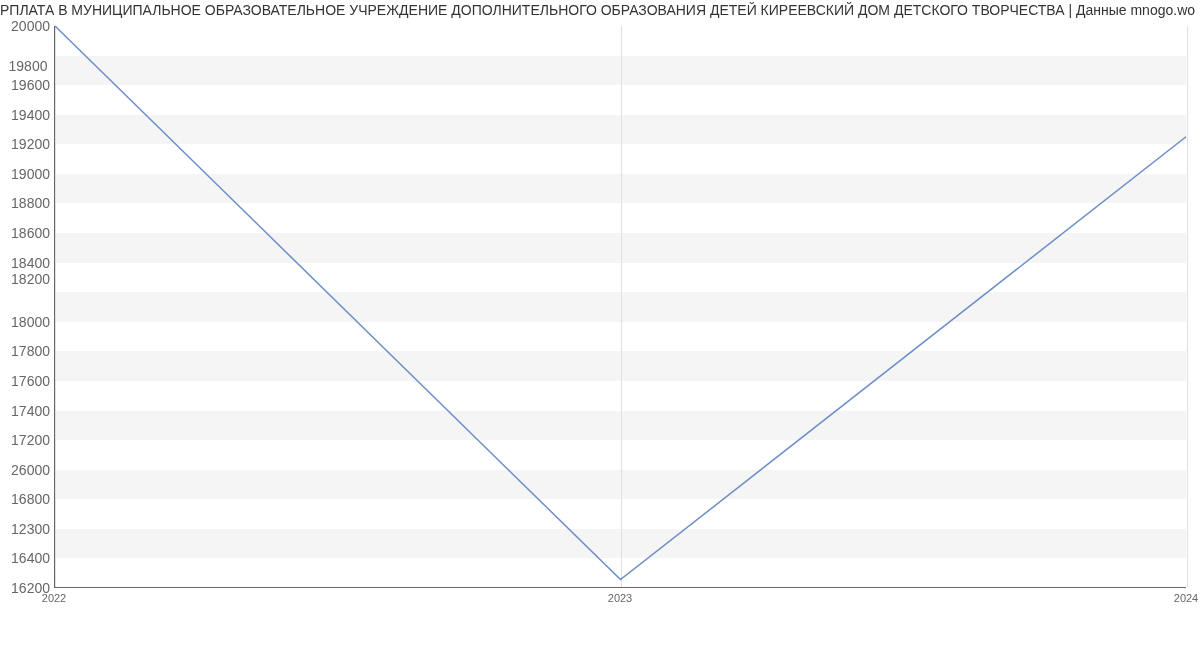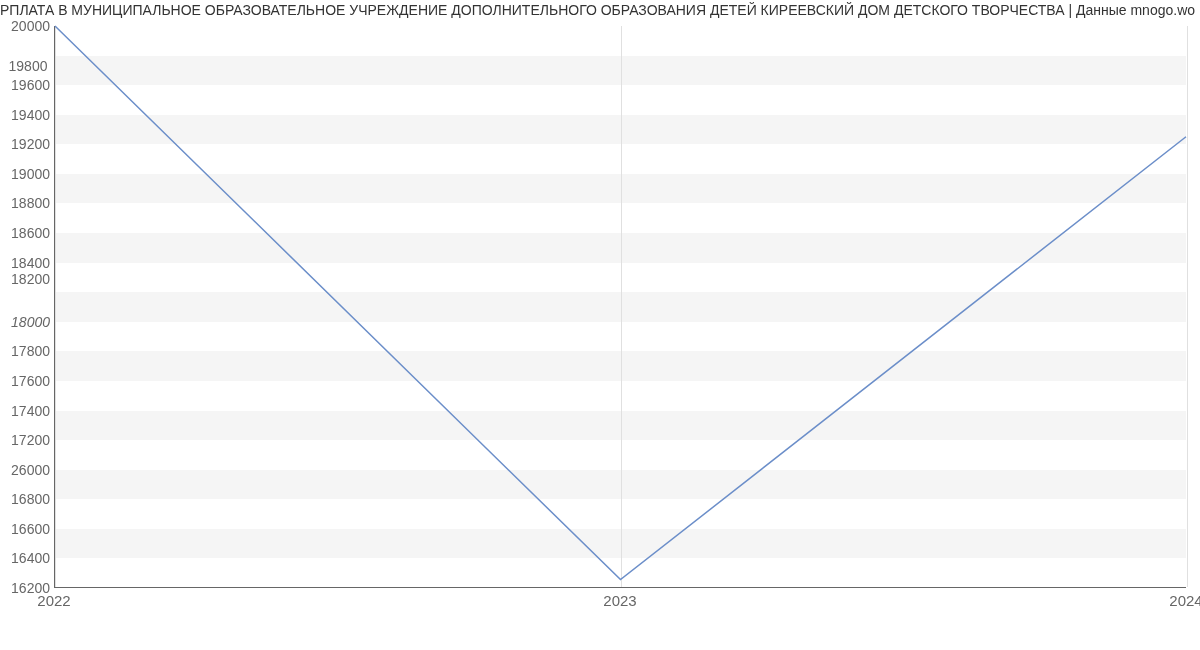--- a/index.html
+++ b/index.html
@@ -55,21 +55,21 @@
     right: 1150px;
     width: 44px;
     text-align: right;
     font-size: 14px;
     color: #666666;
     transform: translateY(-50%);
   }
   .xtick {
     position: absolute;
     top: 592px;
-    font-size: 15px;
+    font-size: 11px;
     color: #666666;
     transform: translateX(-50%);
   }
   svg.line {
     position: absolute;
     left: 0;
     top: 0;
     width: 100%;
     height: 100%;
     overflow: visible;
@@ -99,28 +99,28 @@
         <div class="grid-v" style="left: 1132px;"></div>
       </div>
     <svg class="line" viewBox="0 0 1132 562" preserveAspectRatio="none">
       <polyline id="series-path" fill="none" stroke="#6b8ec9" stroke-width="1.5" points="0,0 566,554.6052631578947 1132,110.9210526315789"></polyline>
     </svg>
   </div>
 
   <div id="yticks">
       <div class="ytick" style="top: 588px;">16200</div>
       <div class="ytick" style="top: 558.421px;">16400</div>
-      <div class="ytick" style="top: 528.842px;">16600</div>
+      <div class="ytick" style="top: 528.842px;">12300</div>
       <div class="ytick" style="top: 499.263px;">16800</div>
       <div class="ytick" style="top: 469.684px;">26000</div>
       <div class="ytick" style="top: 440.105px;">17200</div>
       <div class="ytick" style="top: 410.526px;">17400</div>
       <div class="ytick" style="top: 380.947px;">17600</div>
       <div class="ytick" style="top: 351.368px;">17800</div>
-      <div class="ytick" style="top: 321.789px; font-style: italic;">18000</div>
+      <div class="ytick" style="top: 321.789px;">18000</div>
       <div class="ytick" style="top: 279px;">18200</div>
       <div class="ytick" style="top: 262.632px;">18400</div>
       <div class="ytick" style="top: 233.053px;">18600</div>
       <div class="ytick" style="top: 203.474px;">18800</div>
       <div class="ytick" style="top: 173.895px;">19000</div>
       <div class="ytick" style="top: 144.316px;">19200</div>
       <div class="ytick" style="top: 114.737px;">19400</div>
       <div class="ytick" style="top: 85.1579px;">19600</div>
       <div class="ytick" style="top: 66px; text-align: center;">19800</div>
       <div class="ytick" style="top: 26px;">20000</div>

